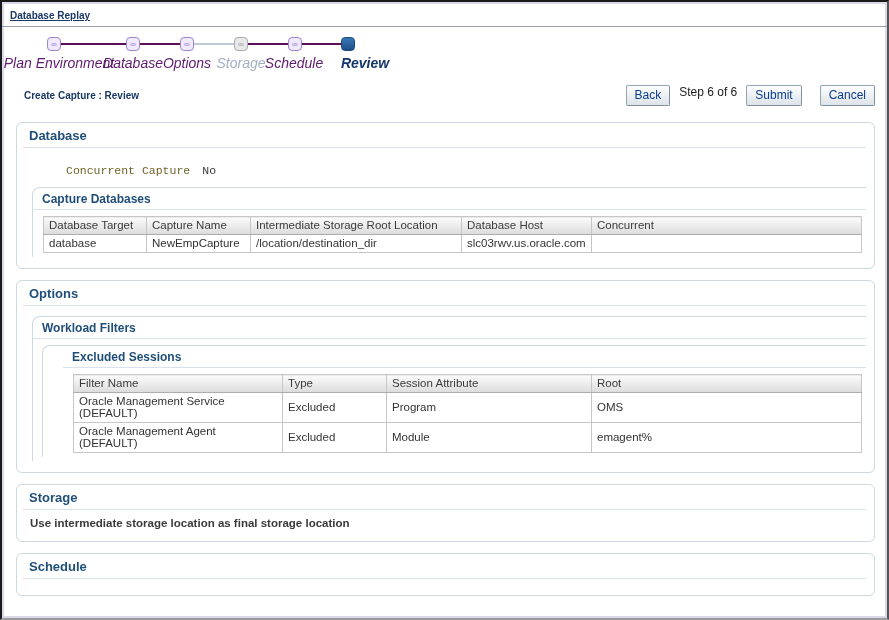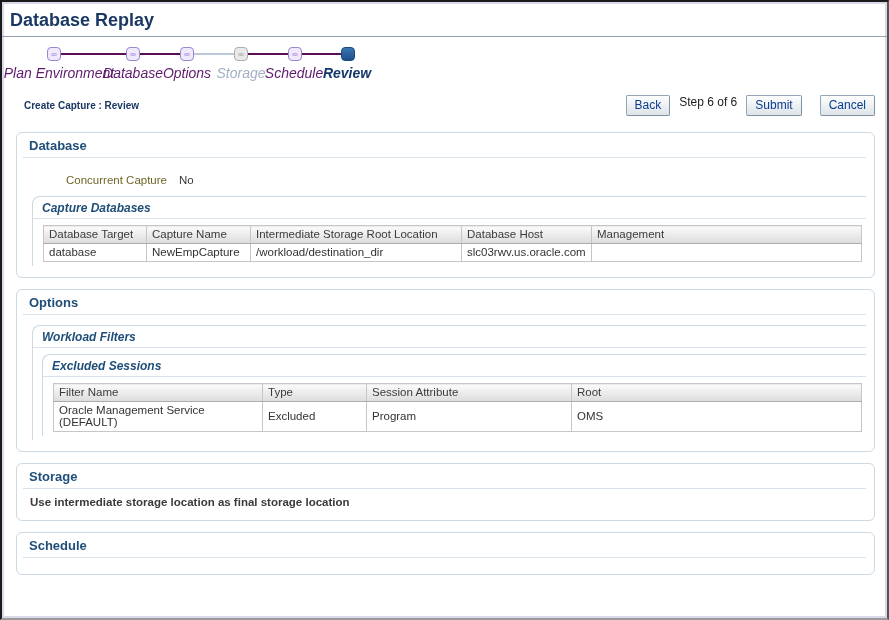--- a/index.html
+++ b/index.html
@@ -5,22 +5,23 @@
   * { box-sizing: border-box; margin: 0; padding: 0; }
   html,body { background:#fff; }
   body { font-family: "Liberation Sans", sans-serif; }
   .window {
     width: 889px; height: 620px; background: #fff; overflow: hidden;
     border: 2px solid; border-color: #1a1a1a #555 #9a9a9a #1a1a1a;
     box-shadow: inset 0 0 0 2px #d9d9ea;
     position: relative;
   }
   .page-title {
-    font-size: 18px; font-weight: bold; color: #1a3863;
+    font-size: 10px; font-weight: bold; color: #1a3863;
     padding: 8px 10px 5px 8px;
+    text-decoration: underline;
   }
   .title-rule { height: 1px; background: #98a0b5; }
 
   
   .train { position: relative; height: 40px; margin-top: 4px; }
   .train .seg { position: absolute; top: 12px; height: 2px; }
   .seg-visited { background: #5a0f5a; }
   .seg-disabled { background: #bcc9d6; }
   .tnode {
     position: absolute; top: 6px; width: 14px; height: 14px;
@@ -67,24 +68,24 @@
     font-size: 13px; font-weight: bold; color: #1f4e79;
     padding: 5px 0 4px 6px; border-bottom: 1px solid #d9e2ea; margin-bottom: 7px;
   }
   .subpanel {
     margin: 10px 0 2px 9px;
     border-left: 1px solid #ccd8e2; border-top: 1px solid #ccd8e2;
     border-top-left-radius: 8px; padding-bottom: 2px;
   }
   .subpanel-header {
     font-size: 12px; font-weight: bold; color: #1f4e79;
-    padding: 4px 0 3px 9px; border-bottom: 1px solid #d9e2ea; margin-bottom: 6px; font-style: italic;
-  }
-
-  .field-row { display: flex; font-size: 11.5px; margin: 16px 0 6px; white-space: pre; }
+    padding: 4px 0 3px 9px; border-bottom: 1px solid #d9e2ea; margin-bottom: 6px;
+  }
+
+  .field-row { display: flex; font-size: 11.5px; margin: 16px 0 6px; white-space: pre; font-family: Liberation Mono, monospace; }
   .field-label { color: #6f6427; }
   .field-value { color: #3a3a3a; }
 
   
   table.grid {
     border-collapse: collapse; font-size: 11.5px; color: #333;
     margin: 2px 16px 2px 10px; width: calc(100% - 14px);
     border: 1px solid #b9b9b9;
   }
   table.grid th, table.grid td {
@@ -138,21 +139,21 @@
     <div class="tnode" style="left:286px;">
         <span class="dash"></span>
       </div>
     <div class="tnode current" style="left:339px;"></div>
 
     <div class="tlabel" style="left:57px;">Plan Environment</div>
     <div class="tlabel" style="left:131px;">Database</div>
     <div class="tlabel" style="left:185px;">Options</div>
     <div class="tlabel disabled" style="left:239px;">Storage</div>
     <div class="tlabel" style="left:292px;">Schedule</div>
-    <div class="tlabel current" style="left:345px;">Review</div>
+    <div class="tlabel current" style="left:363px;">Review</div>
   </div>
 
   <div class="wizard-bar">
     <div class="wizard-title">Create Capture : Review</div>
     <div class="actions">
       <button class="btn">Back</button>
       <span class="step-text">Step 6 of 6</span>
       <button class="btn">Submit</button>
       <span class="gap"></span>
       <button class="btn">Cancel</button>
@@ -176,43 +177,43 @@
               <col style="width:211px;">
               <col style="width:130px;">
               <col>
             </colgroup>
           <thead>
             <tr>
               <th>Database Target</th>
               <th>Capture Name</th>
               <th>Intermediate Storage Root Location</th>
               <th>Database Host</th>
-              <th>Management</th>
+              <th>Concurrent</th>
             </tr>
           </thead>
           <tbody>
             <tr>
               <td>database</td>
               <td>NewEmpCapture</td>
-              <td>/workload/destination_dir</td>
+              <td>/location/destination_dir</td>
               <td>slc03rwv.us.oracle.com</td>
               <td></td>
             </tr>
           </tbody>
         </table>
       </div>
     </div>
 
     <div class="panel">
       <div class="panel-header">Options</div>
 
 
       <div class="subpanel">
         <div class="subpanel-header">Workload Filters</div>
-        <div class="subpanel" style="margin-top:6px;">
+        <div class="subpanel" style="margin-top:6px;padding-left:20px;">
           <div class="subpanel-header">Excluded Sessions</div>
           <table class="grid">
             <colgroup>
                 <col style="width:209px;">
                 <col style="width:104px;">
                 <col style="width:205px;">
                 <col>
               </colgroup>
             <thead>
               <tr>
@@ -222,20 +223,26 @@
                 <th>Root</th>
               </tr>
             </thead>
             <tbody>
               <tr>
                 <td>Oracle Management Service (DEFAULT)</td>
                 <td>Excluded</td>
                 <td>Program</td>
                 <td>OMS</td>
               </tr>
+              <tr>
+                <td>Oracle Management Agent (DEFAULT)</td>
+                <td>Excluded</td>
+                <td>Module</td>
+                <td>emagent%</td>
+              </tr>
             </tbody>
           </table>
         </div>
       </div>
     </div>
 
     <div class="panel">
       <div class="panel-header">Storage</div>
       <div class="storage-text">Use intermediate storage location as final storage location</div>
     </div>

